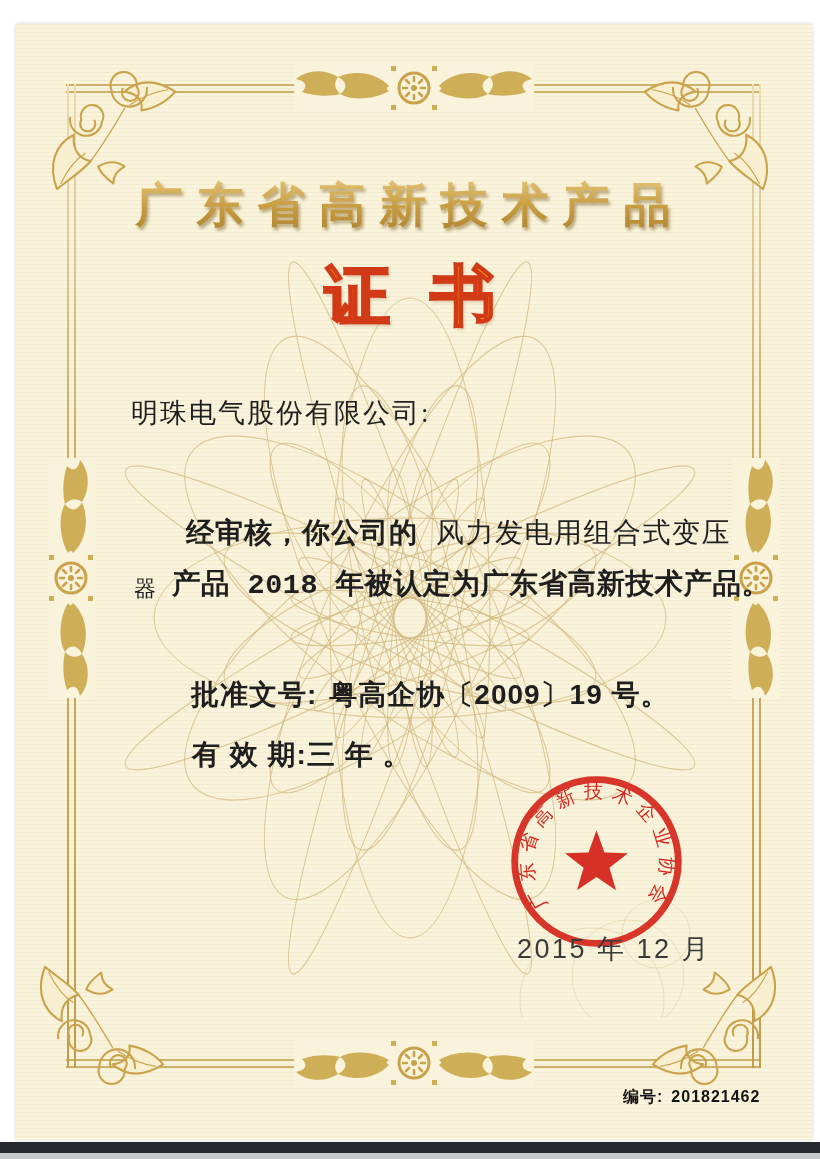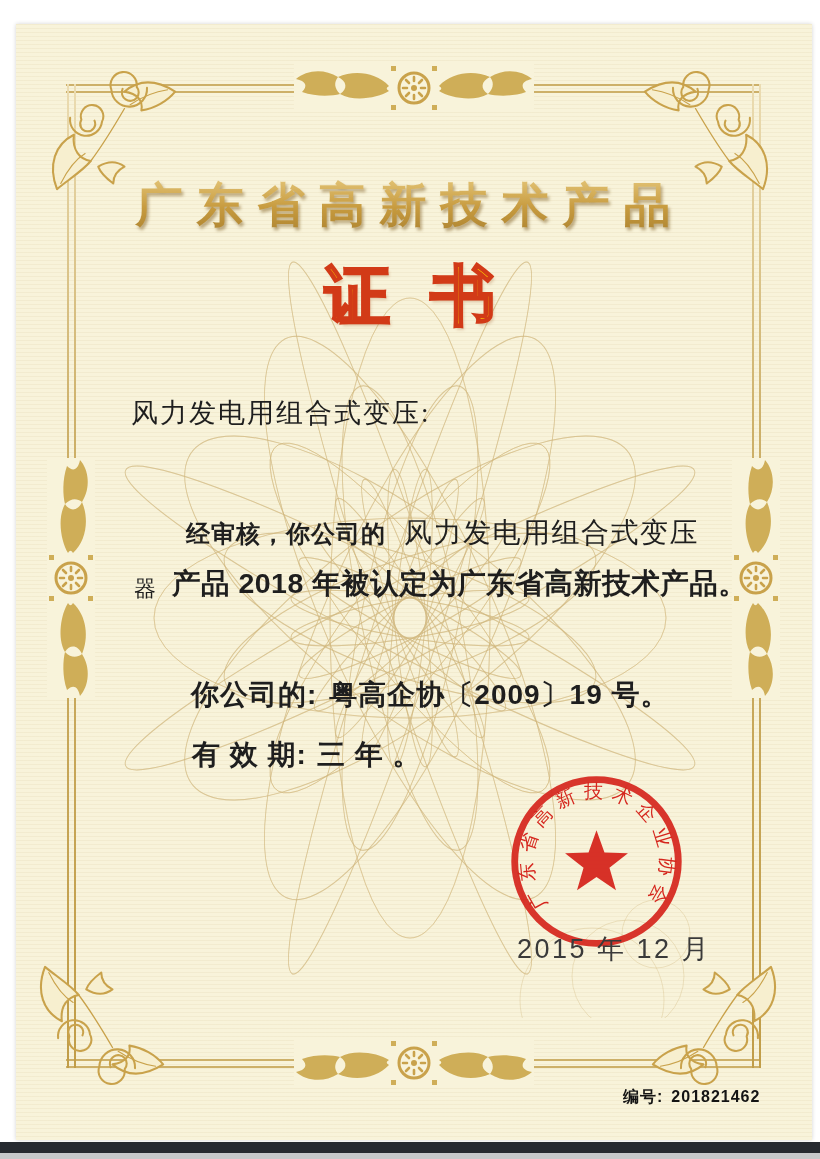--- a/index.html
+++ b/index.html
@@ -26,32 +26,32 @@
          background:linear-gradient(180deg,var(--title-gold-light,#e2c274) 0%,var(--title-gold,#c79b3f) 55%,#b08632 100%);
          -webkit-background-clip:text;background-clip:text;color:transparent;
          filter:drop-shadow(2px 3px 1.5px rgba(130,95,35,.5));}
   .subtitle{position:absolute;left:6px;top:252px;width:820px;text-align:center;
          font-family:"Liberation Serif",serif;font-weight:bold;font-size:65px;letter-spacing:12px;
          color:var(--subtitle-yellow,#ffd400);-webkit-text-stroke:2.5px var(--subtitle-outline,#d23a17);
          text-shadow:2px 3px 3px rgba(150,70,20,.25);}
   .recipient{position:absolute;left:131px;top:395px;font-family:"Liberation Serif",serif;
          font-size:27px;letter-spacing:2px;color:var(--ink,#1e1e1e);}
   .bodyline1{position:absolute;left:186px;top:514px;white-space:nowrap;color:var(--ink,#1e1e1e);}
-  .audit-prefix{font-weight:bold;font-size:24px;letter-spacing:1px;}
+  .audit-prefix{font-weight:bold;font-size:28px;letter-spacing:1px;}
   .product1{font-family:"Liberation Serif",serif;font-size:28px;letter-spacing:1.5px;margin-left:18px;text-align:right;}
   .product2{position:absolute;left:134px;top:574px;font-family:"Liberation Serif",serif;
          font-size:22px;color:var(--ink,#1e1e1e);}
   .resultline{position:absolute;left:172px;top:565px;font-weight:bold;font-size:28.5px;
-         letter-spacing:.5px;color:var(--ink,#1e1e1e);white-space:nowrap;}
+         letter-spacing:.5px;color:var(--ink,#1e1e1e);white-space:nowrap;font-family:Liberation Mono, monospace;}
   .approval{position:absolute;left:191px;top:676px;font-weight:bold;font-size:28px;
          letter-spacing:1px;color:var(--ink,#1e1e1e);white-space:nowrap;}
   .approval .val{margin-left:12px;}
   .validity{position:absolute;left:192px;top:736px;font-weight:bold;font-size:28px;
          letter-spacing:1px;color:var(--ink,#1e1e1e);white-space:nowrap;}
-  .validity .val{margin-left:10px;}
+  .validity .val{}
   .seal{position:absolute;left:504px;top:769px;width:185px;height:185px;}
   .date{position:absolute;left:517px;top:931px;font-size:27px;letter-spacing:2.5px;color:#3a3a3a;}
   .serial{position:absolute;left:623px;top:1087px;font-size:16px;letter-spacing:1px;
           font-weight:600;color:#141414;white-space:nowrap;}
   .serial .val{margin-left:8px;}
   .guilloche{position:absolute;left:100px;top:218px;}
   .guilloche ellipse,.guilloche circle{fill:none;stroke:var(--guilloche,#d2b87e);stroke-width:1;}
   .defs-hidden{position:absolute;width:0;height:0;overflow:hidden;}
 </style>
 </head>
@@ -192,30 +192,30 @@
   <svg class="corner bl" style="left:30px;top:950px" viewBox="0 0 160 160">
       <use href="#cornerFlourish"></use>
     </svg>
   <svg class="corner br" style="left:636px;top:950px" viewBox="0 0 160 160">
       <use href="#cornerFlourish"></use>
     </svg>
 
   <div class="title">广东省高新技术产品</div>
   <div class="subtitle">证 书</div>
 
-  <div class="recipient">风力发电用组合式变压:</div>
+  <div class="recipient">明珠电气股份有限公司:</div>
 
   <div class="bodyline1">
     <span class="audit-prefix">经审核，你公司的</span><span class="product1">风力发电用组合式变压</span>
   </div>
   <div class="product2">器</div>
   <div class="resultline">产品 2018 年被认定为广东省高新技术产品。</div>
 
   <div class="approval">
-    <span>你公司的:</span><span class="val">粤高企协〔2009〕19 号。</span>
+    <span>批准文号:</span><span class="val">粤高企协〔2009〕19 号。</span>
   </div>
   <div class="validity">
     <span>有 效 期:</span><span class="val">三 年 。</span>
   </div>
 
   <svg class="seal" viewBox="0 0 190 190">
     <circle cx="95" cy="95" r="84" fill="none" stroke="#d5261d" stroke-width="7" opacity="0.93"></circle>
     <path id="sealArc" d="M 48.6,141.4 A 65.6,65.6 0 1 1 141.4,141.4" fill="none"></path>
     <text font-size="19.5" letter-spacing="8" fill="#d5261d" font-family="Liberation Sans, sans-serif">
       <textPath href="#sealArc" startOffset="4">广东省高新技术企业协会</textPath>

